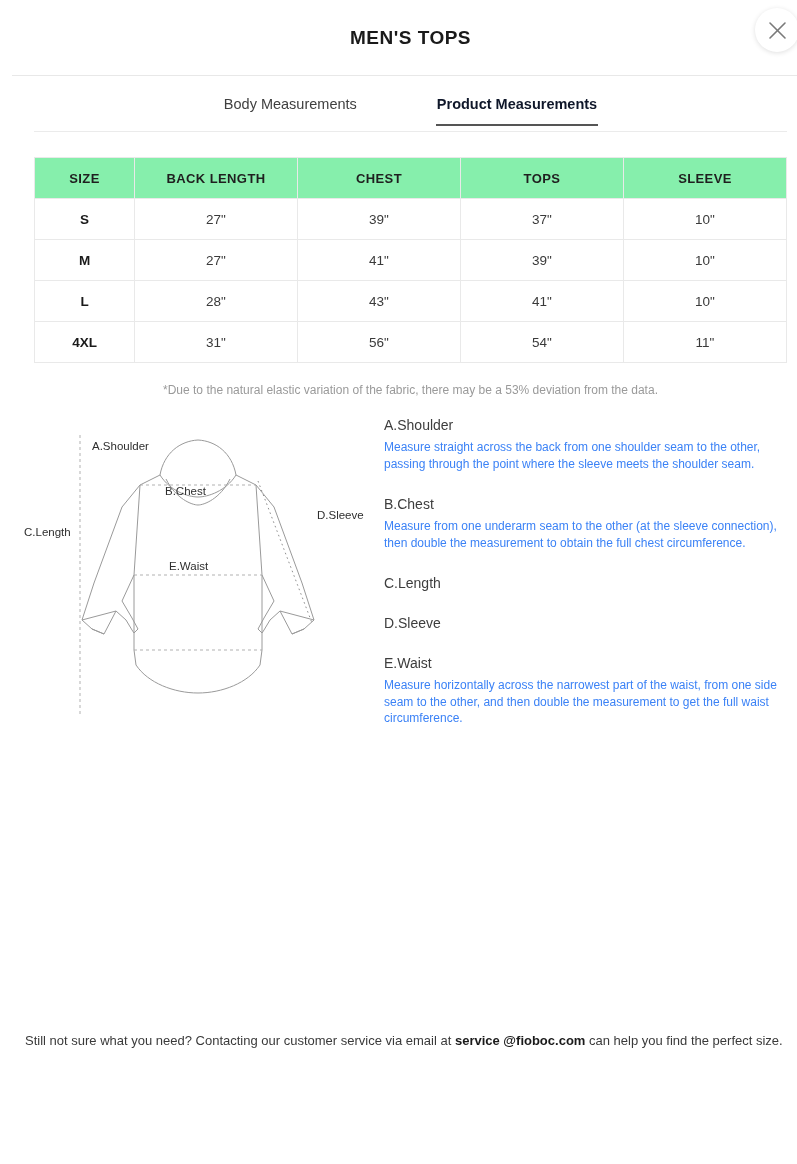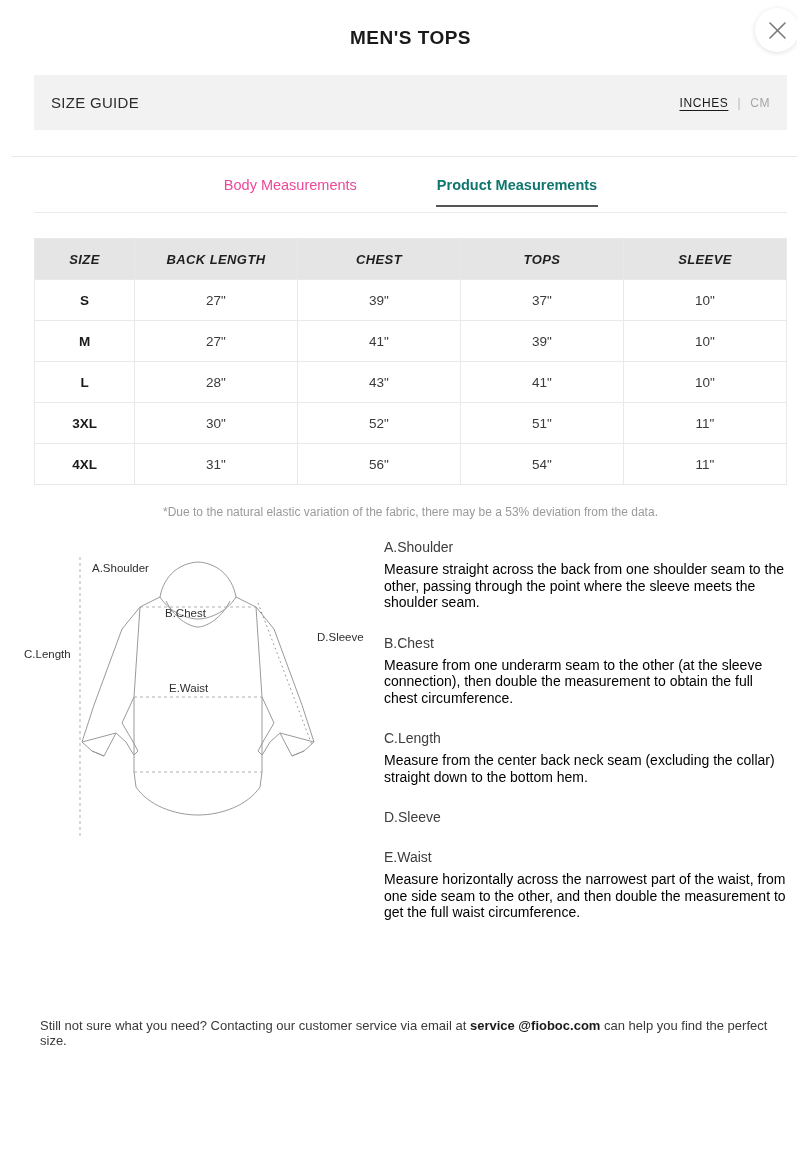--- a/index.html
+++ b/index.html
@@ -101,23 +101,23 @@
     justify-content: center;
     gap: 0;
   }
   .tab {
     font-size: 14.5px;
     padding: 0 0 14px 0;
     cursor: pointer;
     position: relative;
     top: 7px;
   }
-  .tab-inactive { color: #ec4899; margin-right: 80px; }
+  .tab-inactive { color: #404040; margin-right: 80px; }
   .tab-active {
-    color: #0f766e;
+    color: #0f172a;
     font-weight: bold;
   }
   .tab-active::after {
     content: "";
     position: absolute;
     left: -1px; right: -1px;
     bottom: 0;
     height: 2px;
     background: #555555;
   }
@@ -136,27 +136,26 @@
   }
   table.size-table th,
   table.size-table td {
     border: 1px solid #e9e9e9;
     text-align: center;
     font-size: 13.5px;
     height: 41px;
     color: #3a3a3a;
   }
   table.size-table thead th {
-    background: #e5e5e5;
+    background: #86efac;
     font-weight: bold;
     color: #1f1f1f;
     font-size: 13px;
     letter-spacing: 0.4px;
     height: 41px;
-    font-style: italic;
   }
   table.size-table tbody td:first-child {
     font-weight: bold;
     color: #1a1a1a;
   }
   .col-size { width: 13.3%; }
 
   .table-note {
     margin-top: 20px;
     text-align: center;
@@ -190,29 +189,29 @@
   }
   .guide-item { margin-bottom: 24px; }
   .guide-item:last-child { margin-bottom: 0; }
   .guide-item h4 {
     font-size: 14px;
     font-weight: normal;
     color: #3d3d3d;
     margin-bottom: 6px;
   }
   .guide-item p {
-    font-size: 14px;
+    font-size: 12px;
     line-height: 16.5px;
-    color: #000000;
+    color: #3b82f6;
   }
 
   
   .footer-note {
     position: absolute;
-    left: 28px;
+    left: 13px;
     right: 12px;
     bottom: 16px;
     font-size: 13px;
     color: #3a3a3a;
   }
   .footer-note b { font-weight: bold; color: #1a1a1a; }
 
   .diagram-label {
     font-family: "Liberation Sans", sans-serif;
     font-size: 11.5px;
@@ -228,28 +227,20 @@
 
   <button class="close-button">
     <span>
       <svg width="19" height="19" viewBox="0 0 19 19">
         <line x1="2" y1="2" x2="17" y2="17" stroke="#7a7a7a" stroke-width="1.6" stroke-linecap="round"></line>
         <line x1="17" y1="2" x2="2" y2="17" stroke="#7a7a7a" stroke-width="1.6" stroke-linecap="round"></line>
       </svg>
     </span>
   </button>
 
-  <div class="size-guide-bar">
-    <span class="size-guide-label">SIZE GUIDE</span>
-    <span class="unit-toggle">
-      <span class="unit-active">INCHES</span>
-      <span class="unit-sep">|</span>
-      <span class="unit-inactive">CM</span>
-    </span>
-  </div>
 
   <div class="header-rule"></div>
 
   <div class="tabs">
     <span class="tab tab-inactive">Body Measurements</span>
     <span class="tab tab-active">Product Measurements</span>
   </div>
   <div class="tabs-rule"></div>
 
   <div class="table-wrap">
@@ -277,27 +268,20 @@
           <td>41"</td>
           <td>39"</td>
           <td>10"</td>
         </tr>
         <tr>
           <td>L</td>
           <td>28"</td>
           <td>43"</td>
           <td>41"</td>
           <td>10"</td>
-        </tr>
-        <tr>
-          <td>3XL</td>
-          <td>30"</td>
-          <td>52"</td>
-          <td>51"</td>
-          <td>11"</td>
         </tr>
         <tr>
           <td>4XL</td>
           <td>31"</td>
           <td>56"</td>
           <td>54"</td>
           <td>11"</td>
         </tr>
       </tbody>
     </table>
@@ -369,21 +353,20 @@
       <div class="guide-item">
         <h4>A.Shoulder</h4>
         <p>Measure straight across the back from one shoulder seam to the other, passing through the point where the sleeve meets the shoulder seam.</p>
       </div>
       <div class="guide-item">
         <h4>B.Chest</h4>
         <p>Measure from one underarm seam to the other (at the sleeve connection), then double the measurement to obtain the full chest circumference.</p>
       </div>
       <div class="guide-item">
         <h4>C.Length</h4>
-        <p>Measure from the center back neck seam (excluding the collar) straight down to the bottom hem.</p>
       </div>
       <div class="guide-item">
         <h4>D.Sleeve</h4>
       </div>
       <div class="guide-item">
         <h4>E.Waist</h4>
         <p>Measure horizontally across the narrowest part of the waist, from one side seam to the other, and then double the measurement to get the full waist circumference.</p>
       </div>
     </div>
   </div>

